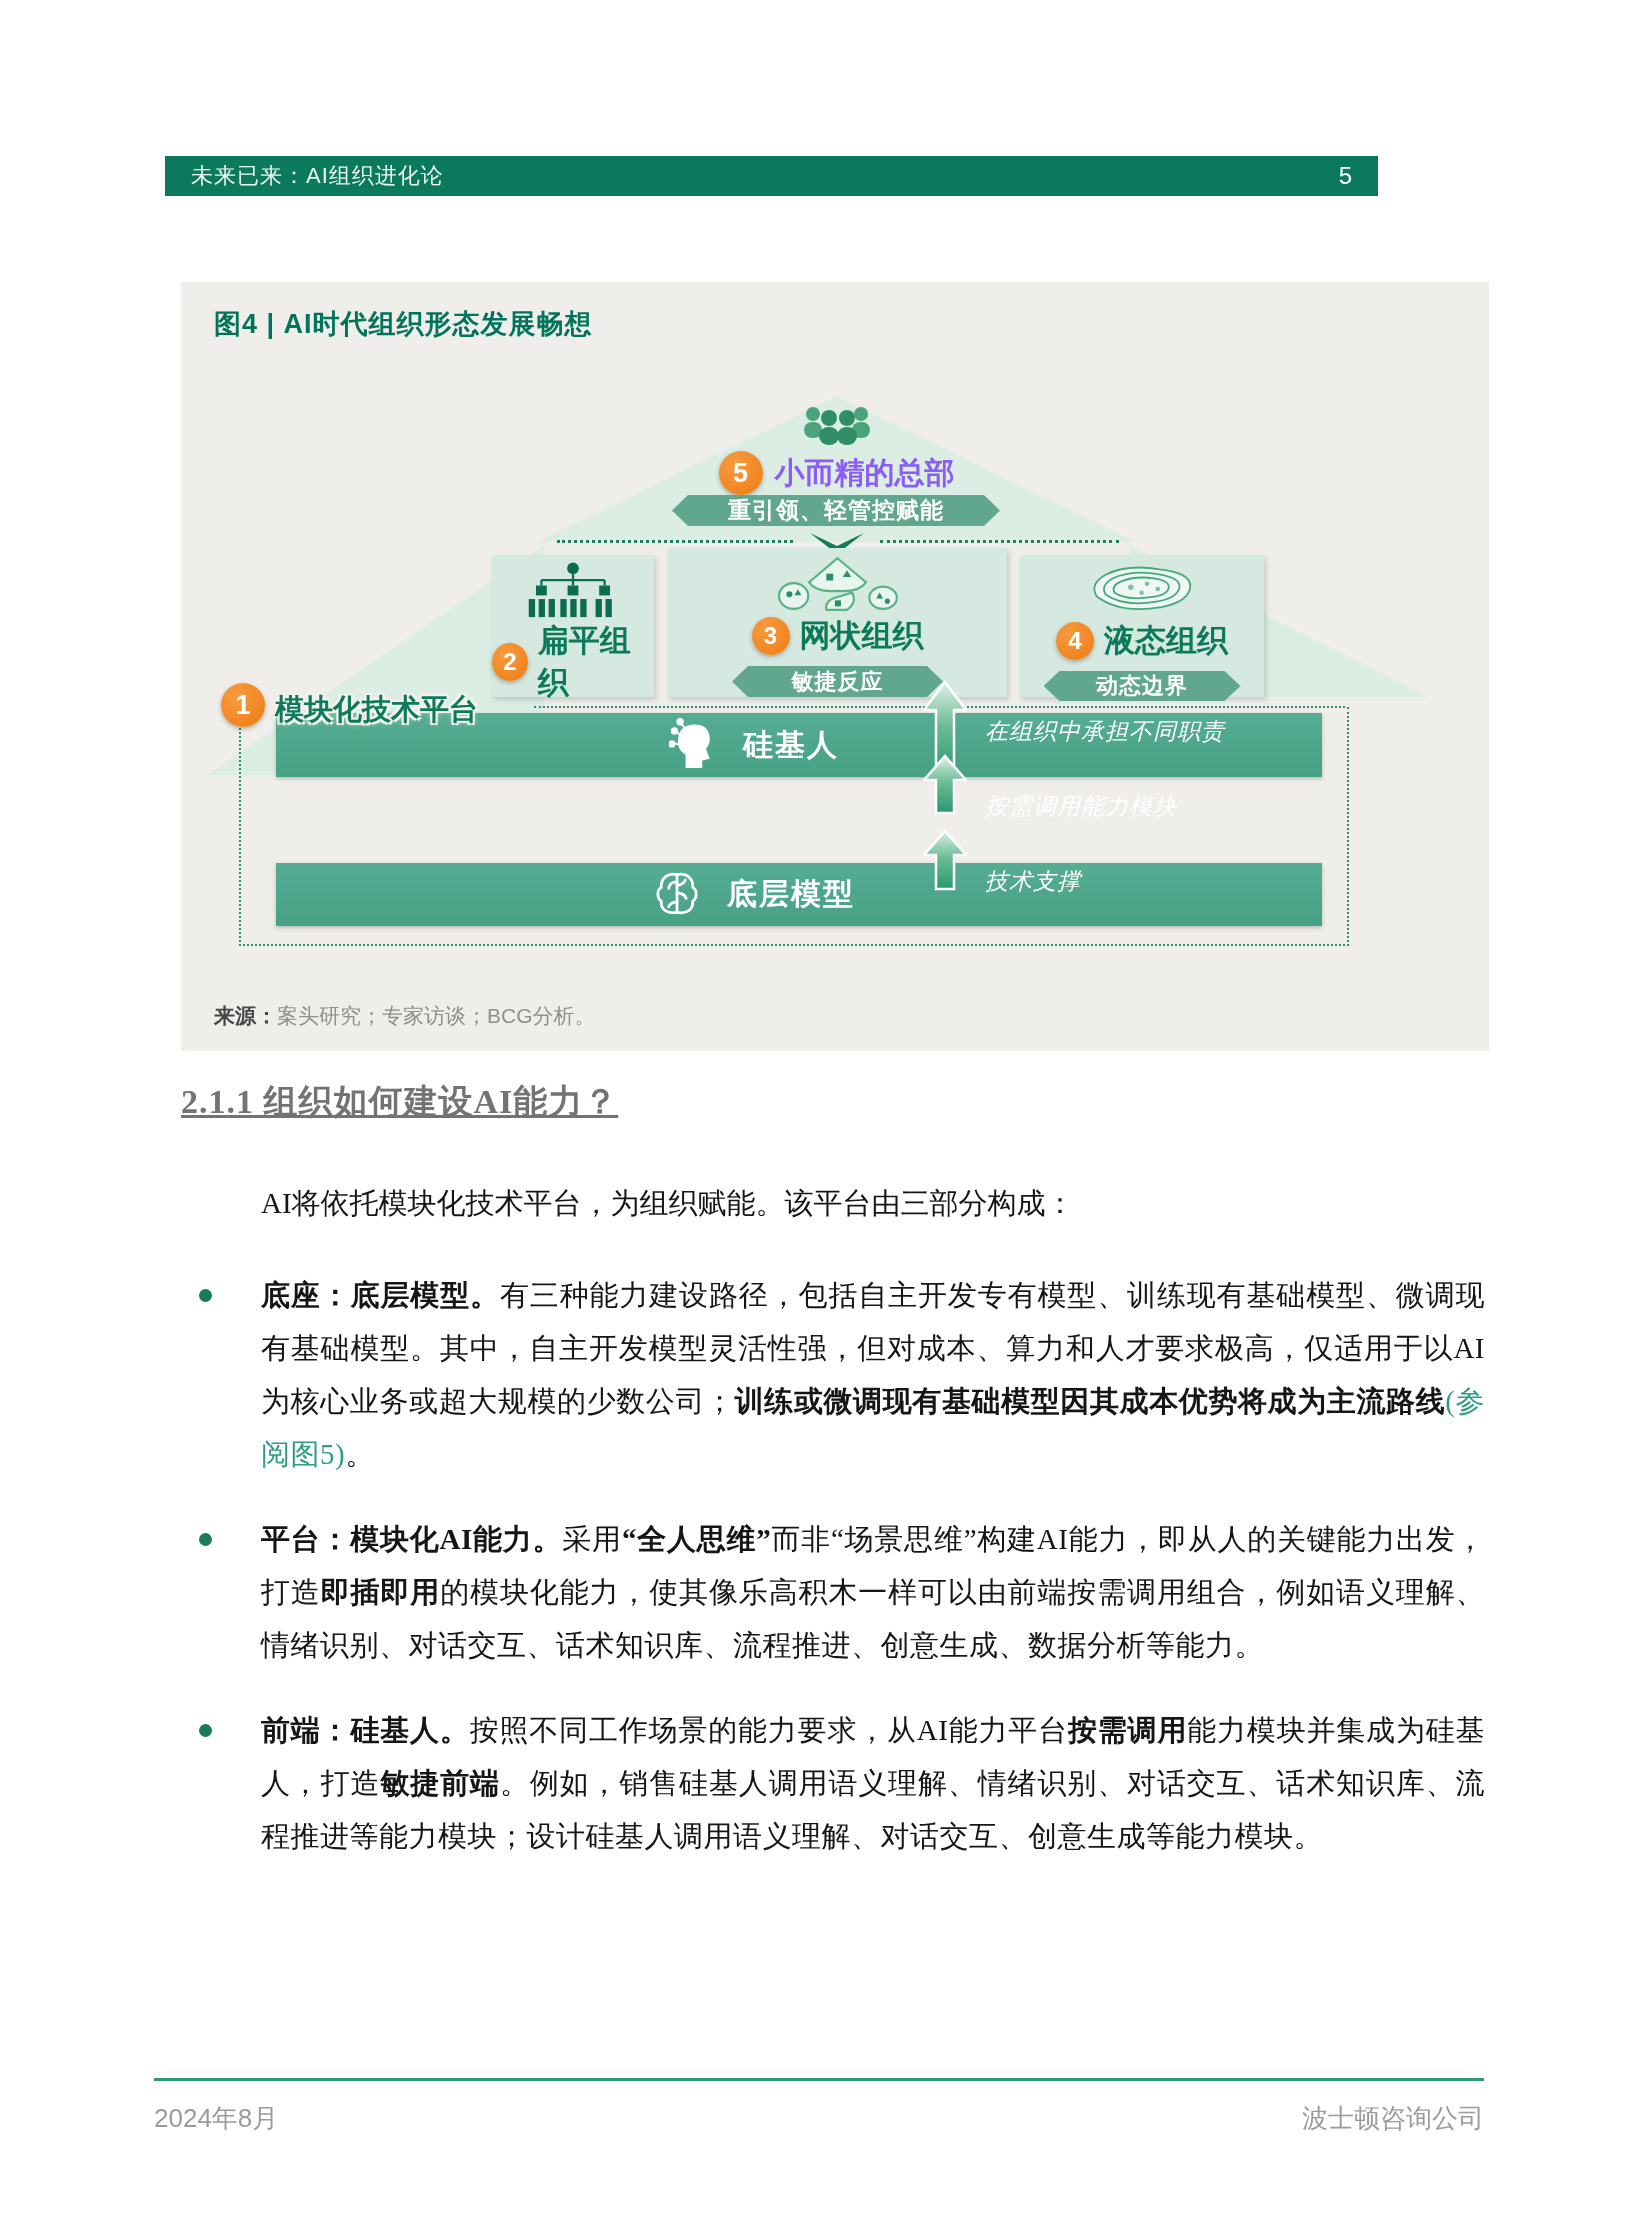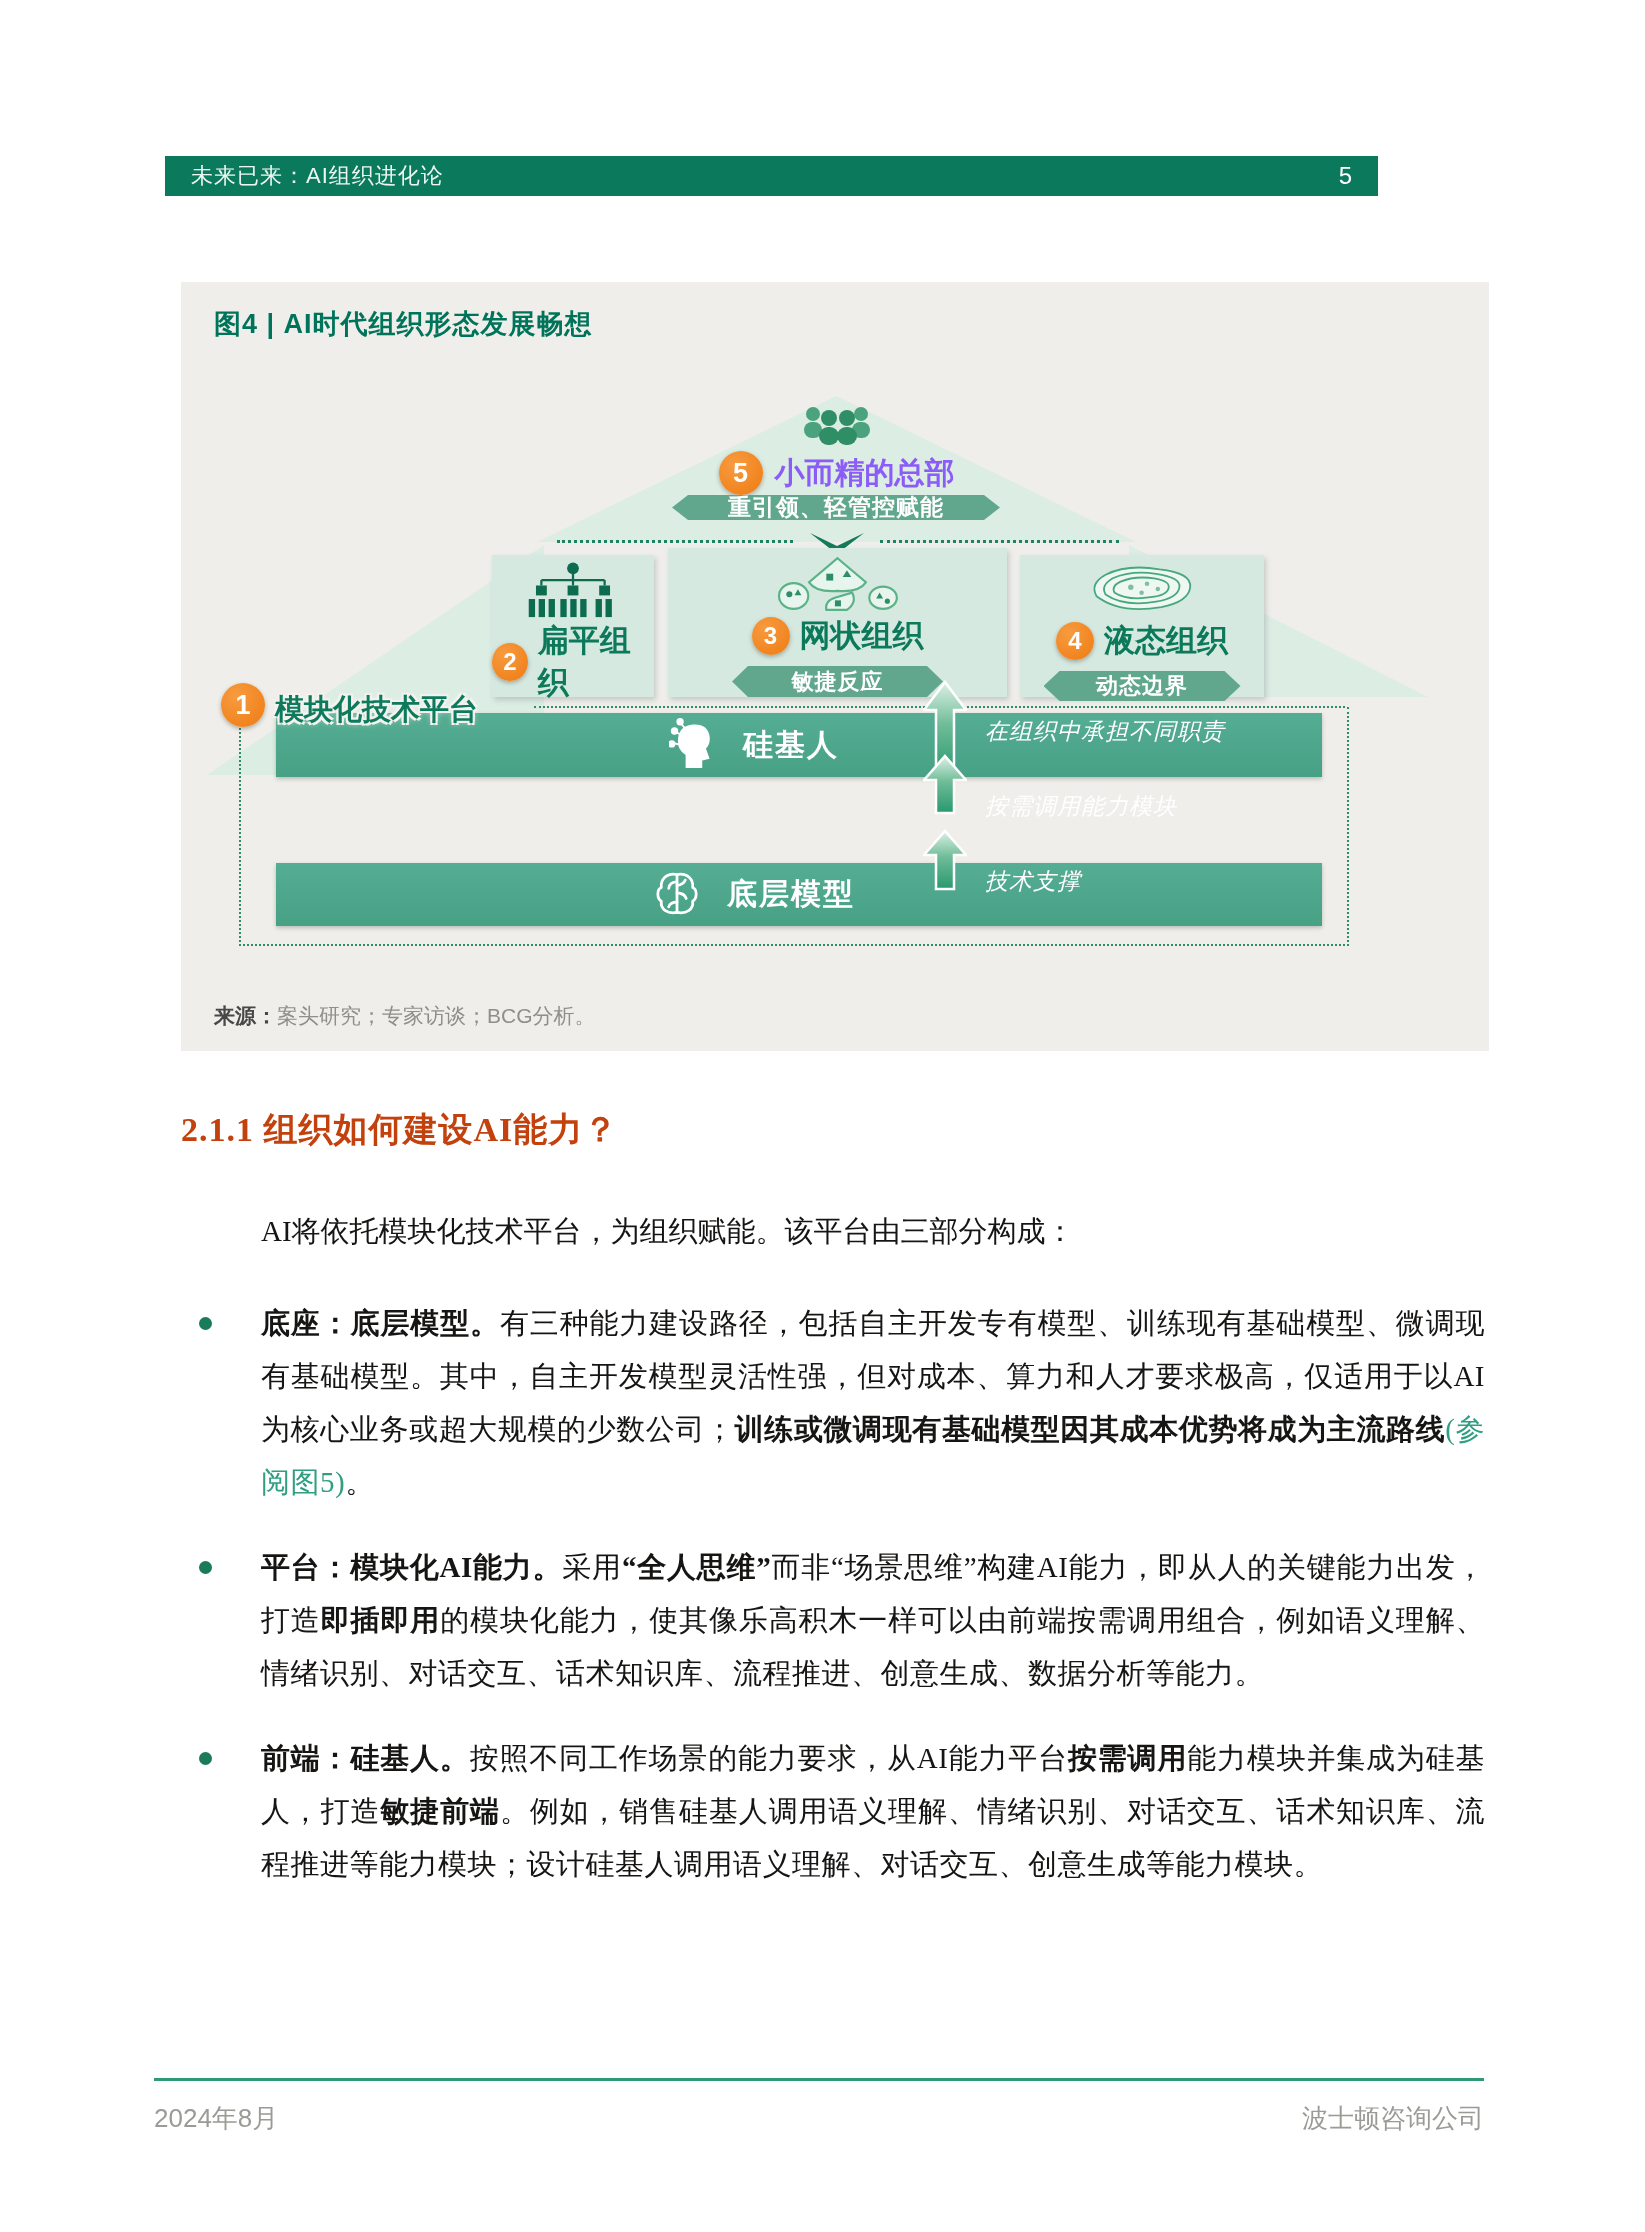--- a/index.html
+++ b/index.html
@@ -24,21 +24,21 @@
   .hq-icon{position:absolute;left:618px;top:123px;width:76px;height:42px;}
   .hq-row{position:absolute;left:357px;top:169px;width:597px;display:flex;align-items:center;justify-content:center;gap:12px;}
   .badge{background:radial-gradient(circle at 35% 30%,#f79b3f,#ee7b12);color:#fff;border-radius:50%;
          display:flex;align-items:center;justify-content:center;font-weight:700;
          box-shadow:0 2px 4px rgba(60,50,30,.35);}
   .badge-lg{width:44px;height:44px;font-size:27px;}
   .badge-md{width:38px;height:38px;font-size:24px;}
   .hq-label{font-size:30px;font-weight:700;color:#8b5cf6;}
   .chev-banner{background:#60a78e;color:#ffffff;font-weight:700;display:flex;align-items:center;justify-content:center;
                clip-path:polygon(16px 0,calc(100% - 16px) 0,100% 50%,calc(100% - 16px) 100%,16px 100%,0 50%);}
-  .hq-banner{position:absolute;left:491px;top:213px;width:328px;height:25px;font-size:23px;letter-spacing:1px;}
+  .hq-banner{position:absolute;left:491px;top:213px;width:328px;height:31px;font-size:23px;letter-spacing:1px;}
   
   .div-dot{position:absolute;top:258px;height:0;border-top:3px dotted #1e8262;}
   .div-dot.l{left:376px;width:236px;}
   .div-dot.r{left:699px;width:239px;}
   .div-chev{position:absolute;left:627px;top:251px;width:58px;height:30px;}
   
   .panel{position:absolute;top:273px;height:142px;background:#d6e9e1;display:flex;flex-direction:column;align-items:center;
          box-shadow:2px 3px 5px rgba(110,120,115,.30);}
   .panel.p1{left:311px;width:162px;}
   .panel.p2{left:487px;width:339px;top:266px;height:149px;}
@@ -63,21 +63,21 @@
   .up-arrow{position:absolute;left:742px;width:44px;z-index:6;}
   .ua1{top:398px;height:99px;} .ua2{top:472px;height:61px;} .ua3{top:547px;height:62px;}
   .anno{position:absolute;left:804px;z-index:6;font-family:"Liberation Serif",serif;font-style:italic;
         color:#ffffff;font-size:23px;letter-spacing:1px;}
   .anno.a1{top:434px;} .anno.a2{top:509px;} .anno.a3{top:584px;}
   
   .src{position:absolute;left:33px;top:720px;font-size:21px;color:#8f8f89;}
   .src b{color:#474747;font-weight:700;}
   
   .textsec{position:absolute;left:181px;top:1075px;width:1308px;font-family:"Liberation Serif",serif;color:#161514;}
-  .h3{margin:32px 0 0 0;font-size:34px;font-weight:700;color:#c2410c;letter-spacing:1px;}
+  .h3{margin:4px 0 0 0;font-size:34px;font-weight:700;color:#737373;letter-spacing:1px;text-decoration:underline;}
   .intro{margin:56px 0 0 80px;font-size:29px;line-height:44px;}
   .blist{margin:44px 0 0 0;padding:0;list-style:none;}
   .blist li{position:relative;margin:0 0 32px 80px;width:1224px;font-size:29px;line-height:53px;
             text-align:justify;letter-spacing:0.5px;}
   .dot{position:absolute;left:-62px;top:20px;width:13px;height:13px;border-radius:50%;background:#1a7a5c;}
   .seg-b{font-weight:700;}
   .seg-g{color:#2f9e81;}
   
   .ftr{position:absolute;left:154px;top:2078px;width:1330px;}
   .ftr-line{height:3px;background:#2d9a73;}

